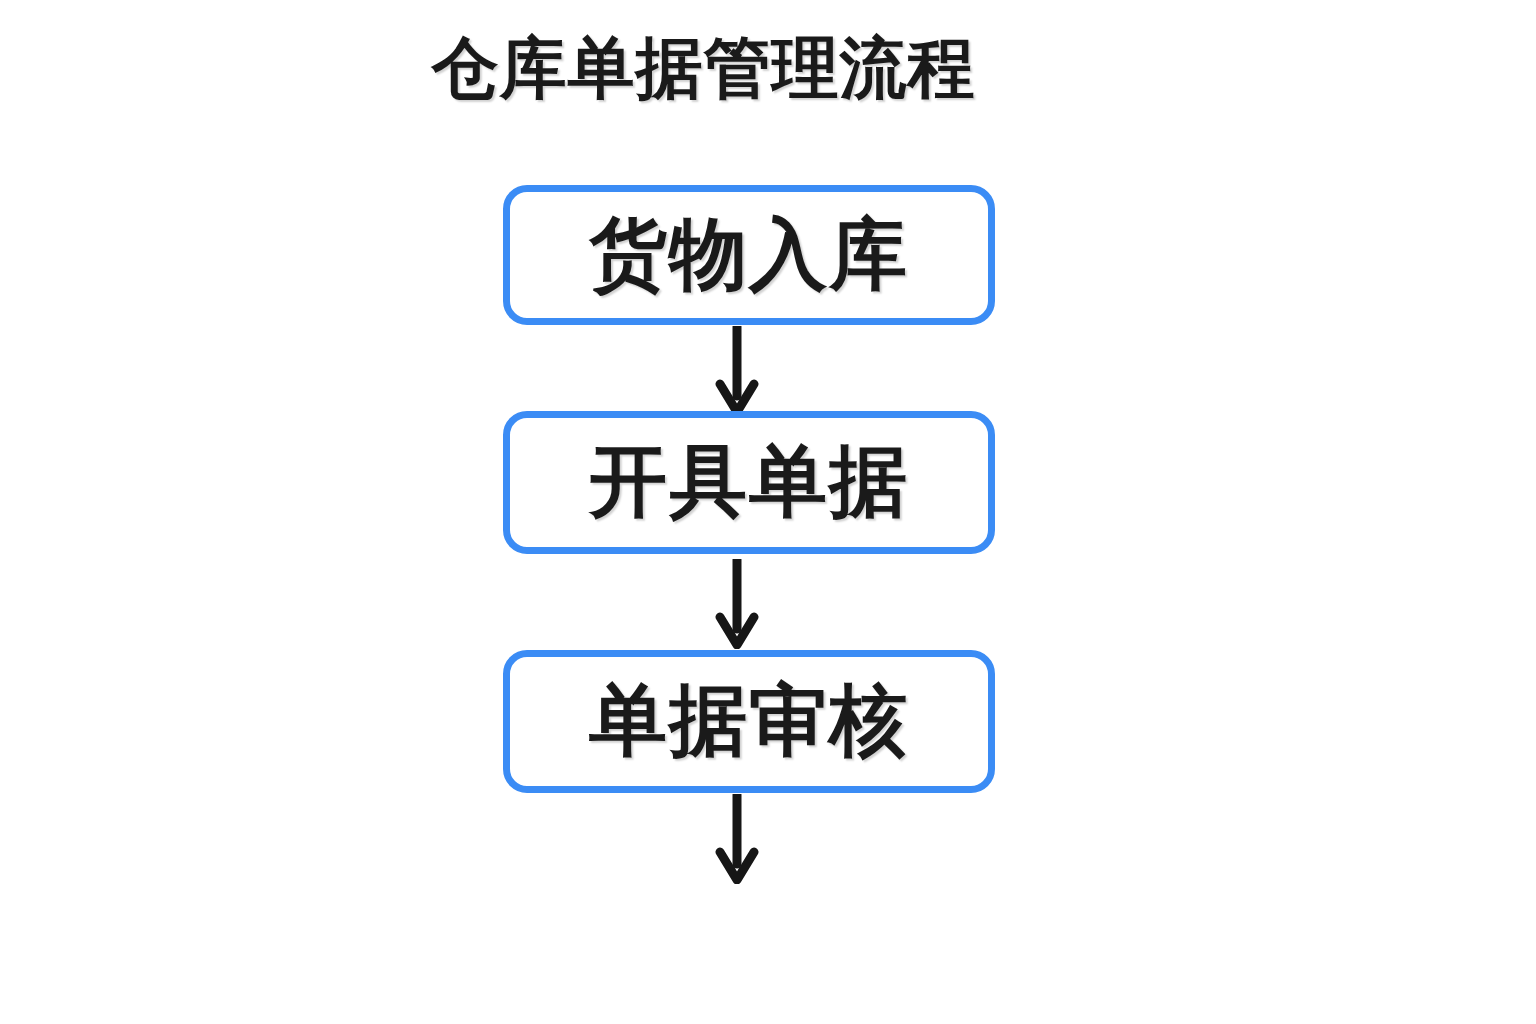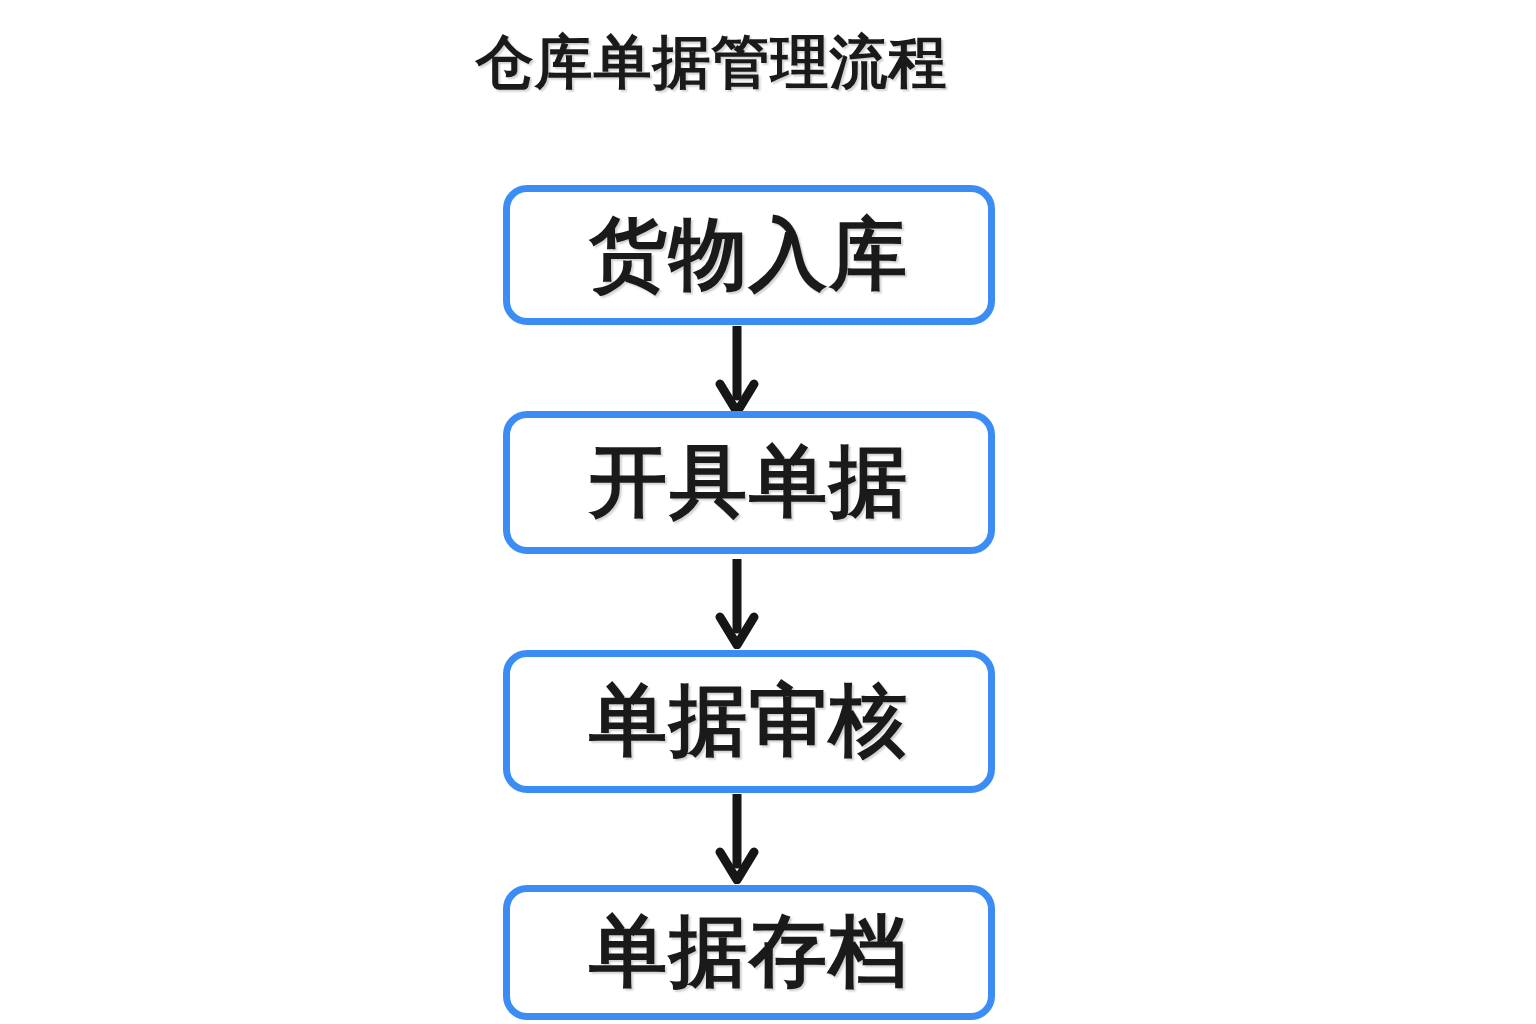--- a/index.html
+++ b/index.html
@@ -14,24 +14,24 @@
     font-family: "Liberation Sans", "DejaVu Sans", sans-serif;
     position: relative;
   }
   .canvas {
     position: absolute;
     inset: 0;
   }
   .diagram-title {
     position: absolute;
     top: 26px;
-    left: 8px;
+    left: 0;
     width: 1407px; 
     text-align: center;
-    font-size: 58px;
+    font-size: 67px;
     line-height: 1.25;
     font-weight: 900;
     color: var(--text-color, #1a1a1a);
     letter-spacing: 1px;
     text-shadow: 2px 2px 2px rgba(0,0,0,0.18);
     white-space: nowrap;
   }
   .flow-node {
     position: absolute;
     left: 503px;
@@ -113,17 +113,14 @@
     <span class="node-label">单据审核</span>
   </div>
 
   <div class="flow-arrow" id="arrow-3">
     <svg viewBox="0 0 60 90" aria-hidden="true">
       <path d="M30 1 L30 70"></path>
       <path d="M13 58 L30 86 L47 58"></path>
     </svg>
   </div>
 
-  <div class="flow-node" id="node-4">
-    <span class="node-label">单据存档</span>
-  </div>
 
 </div>
 
 </body></html>

